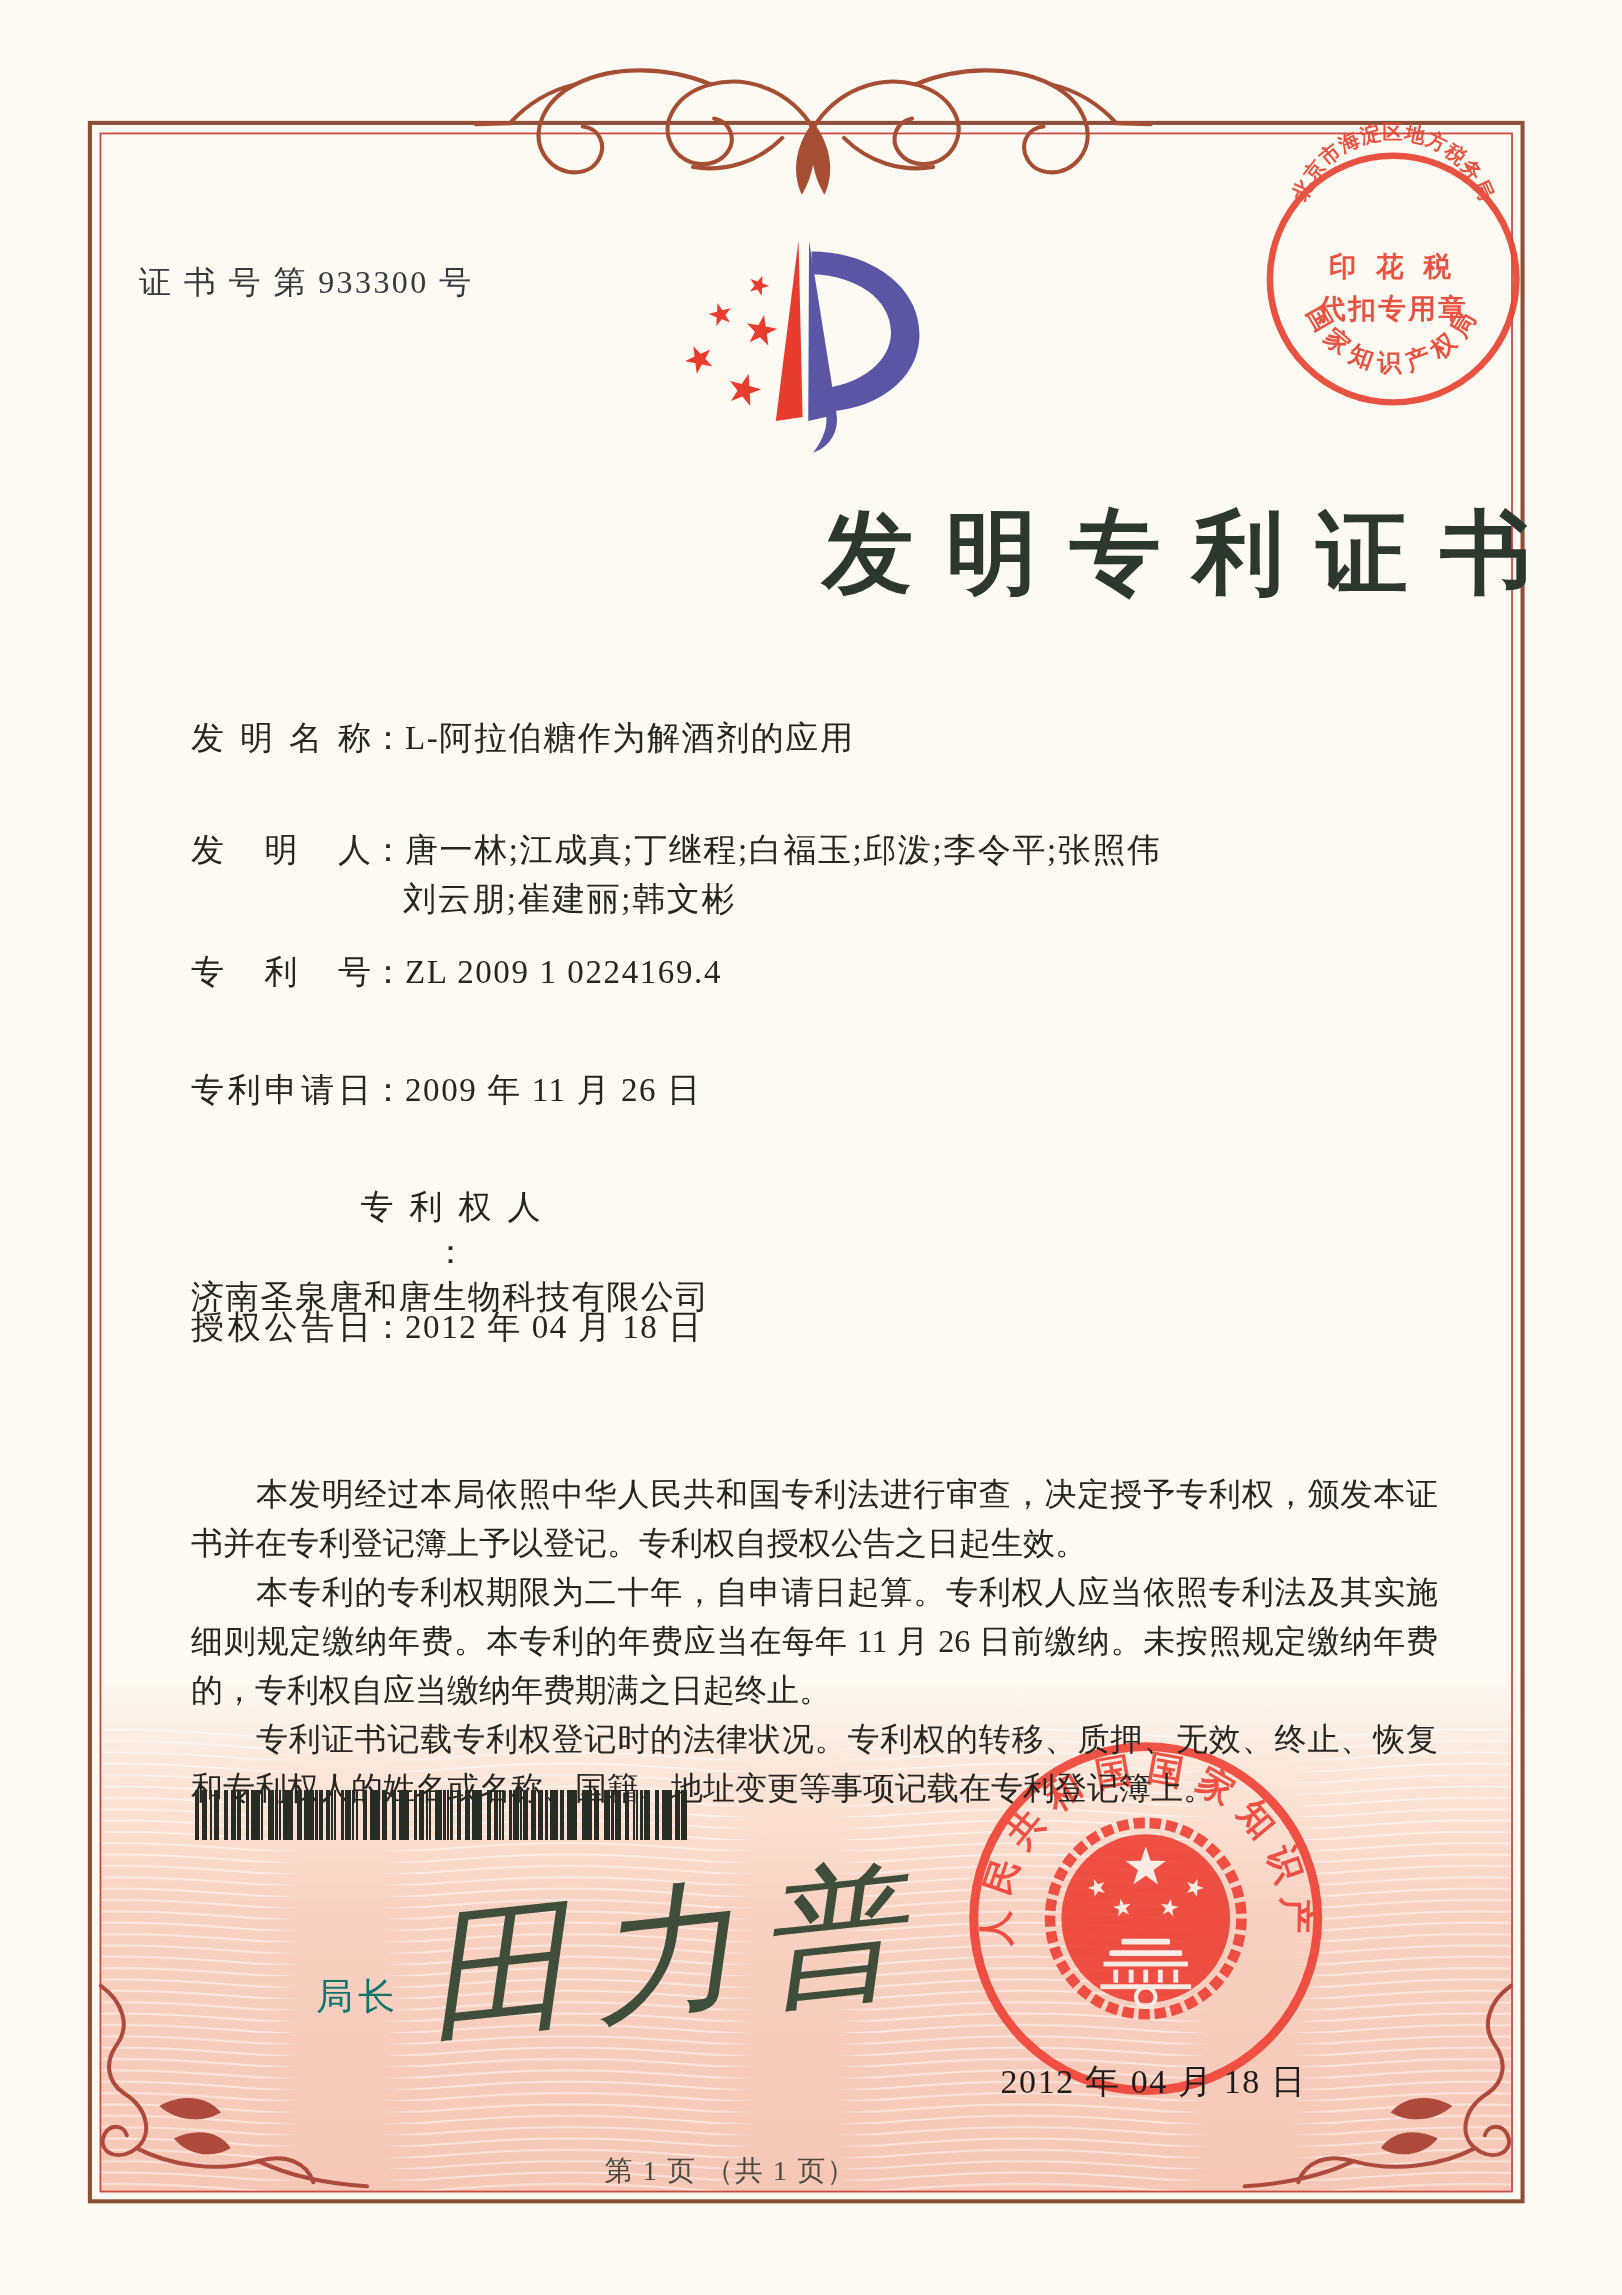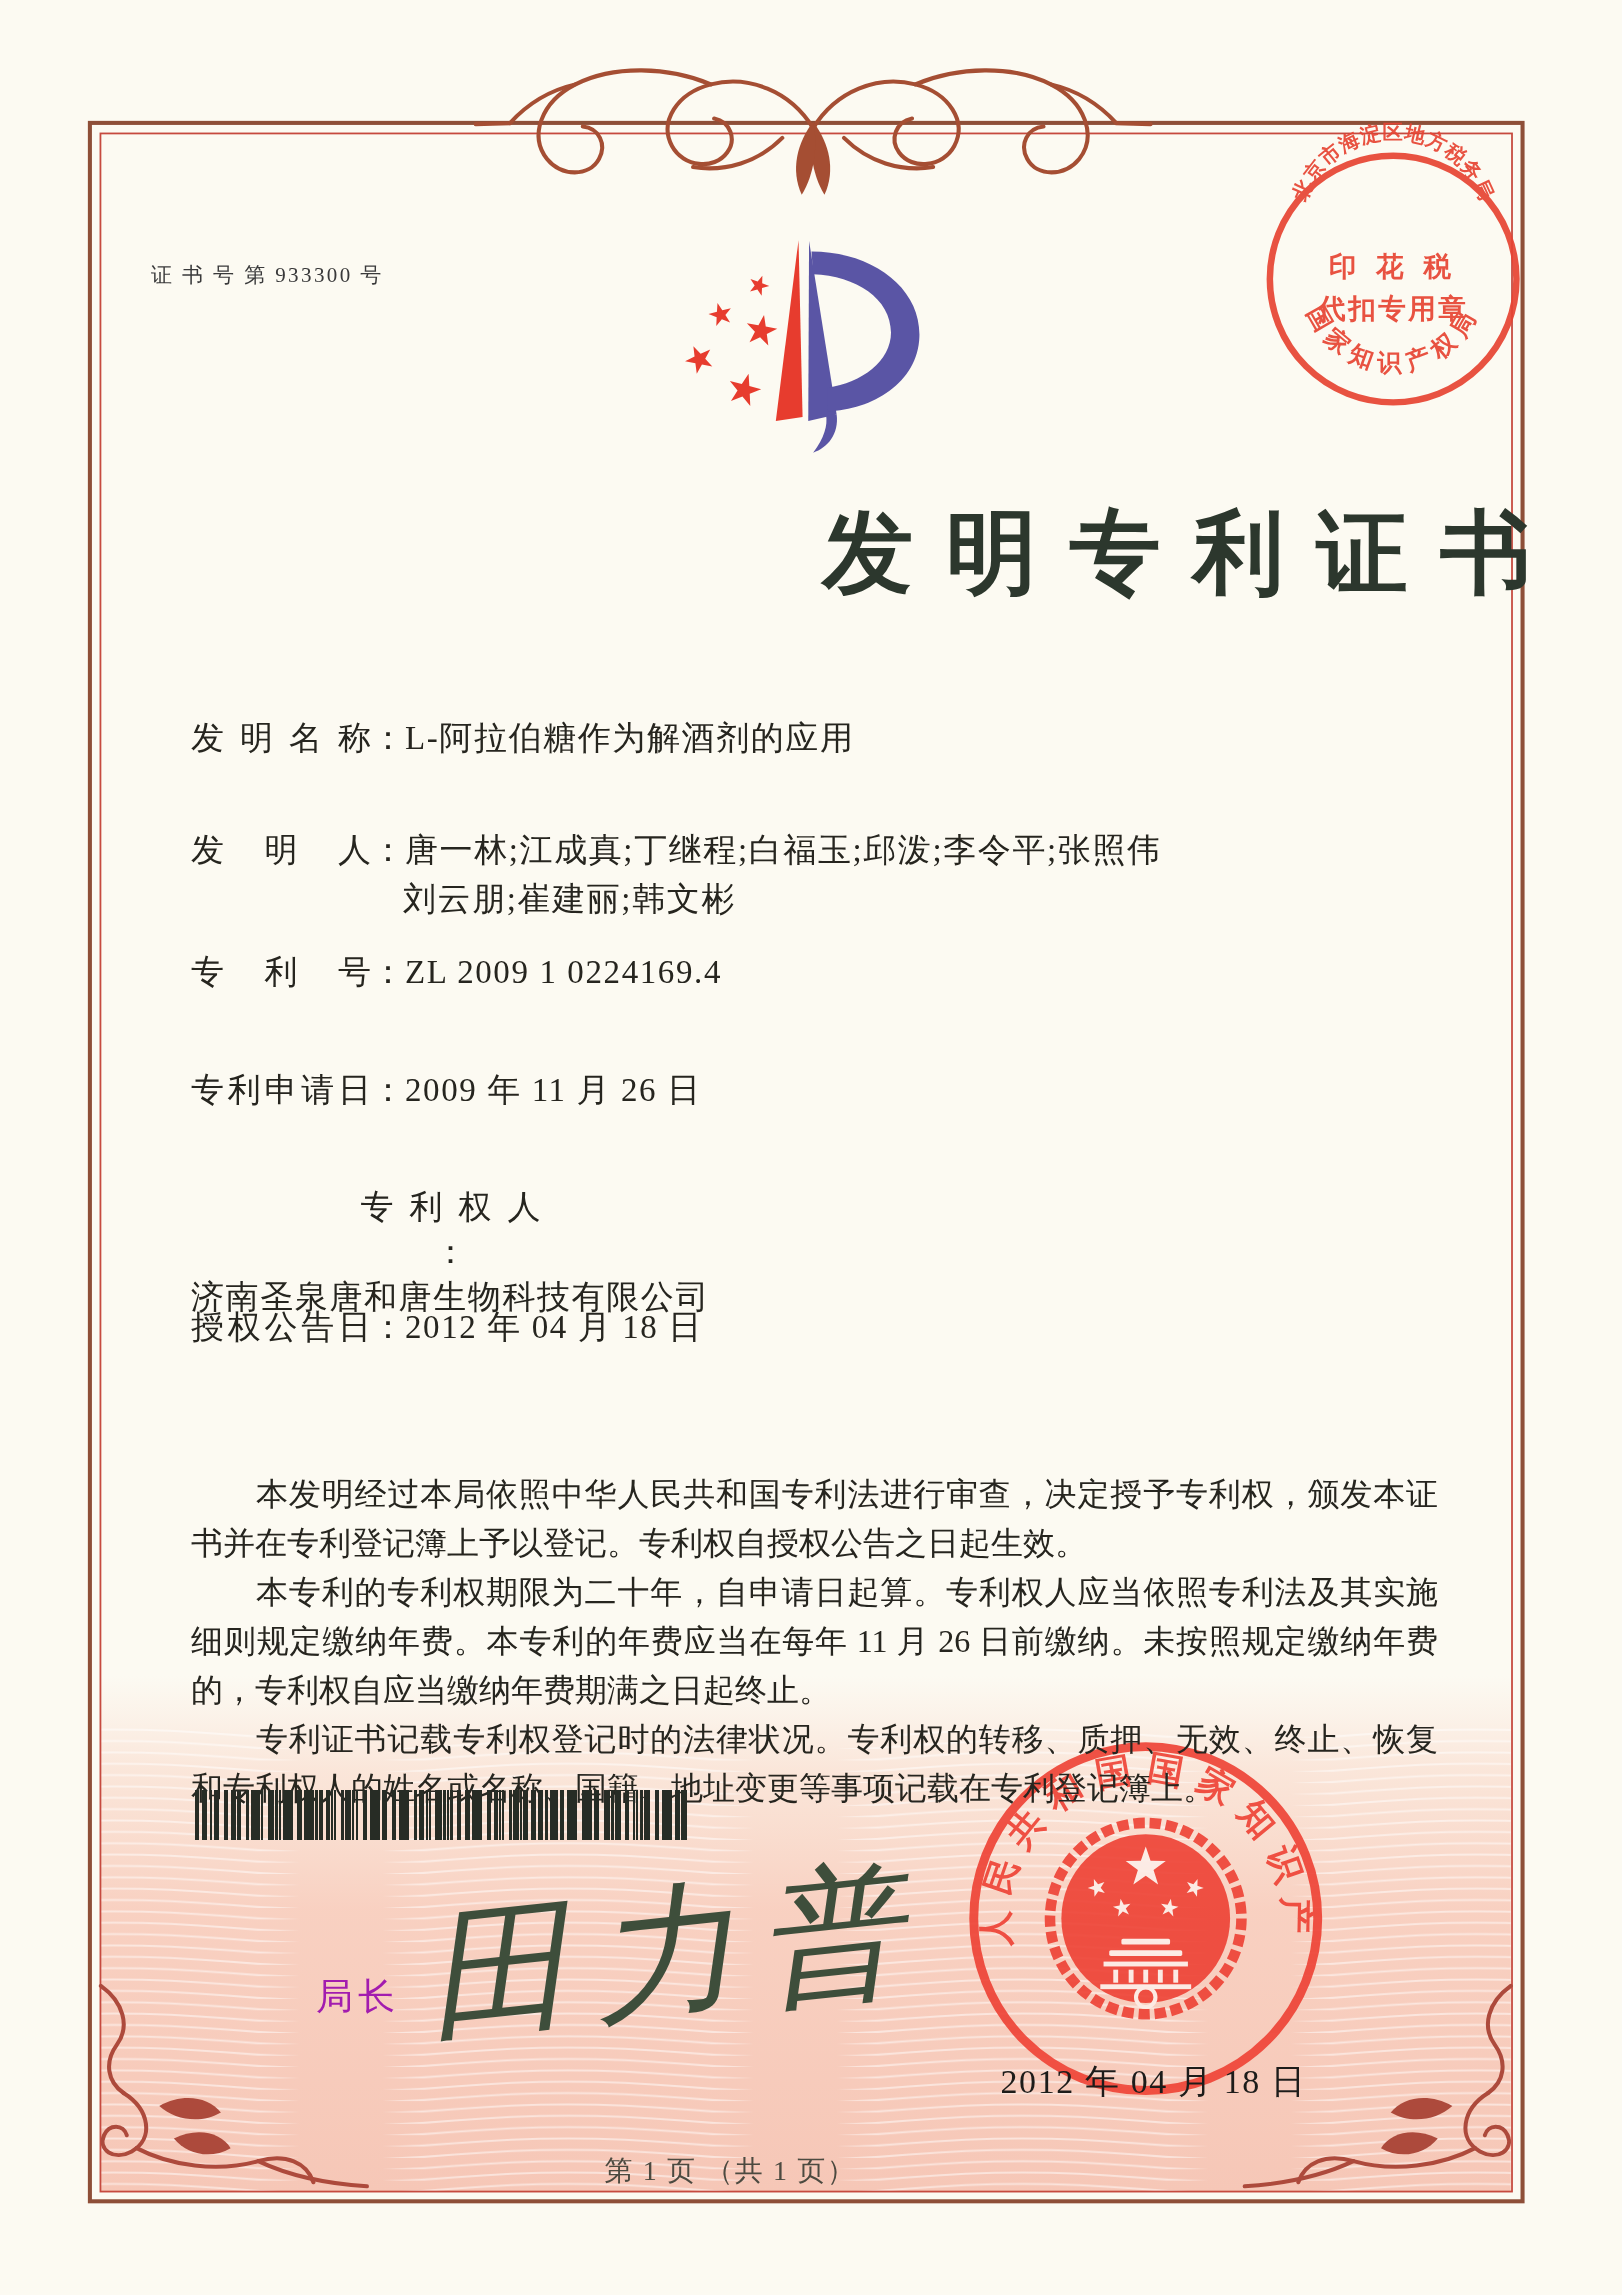--- a/index.html
+++ b/index.html
@@ -6,42 +6,42 @@
   .page{
     position:relative;
     width:1623px;height:2295px;
     background:#fcfaf2;
     font-family:"Liberation Serif","DejaVu Serif",serif;
     color:#23221d;
     overflow:hidden;
   }
   .art{position:absolute;left:0;top:0;}
   .abs{position:absolute;white-space:nowrap;}
-  .certno{left:151px;top:261px;font-size:21px;letter-spacing:2.4px;color:#39393a;}
+  .certno{left:139px;top:261px;font-size:32px;letter-spacing:2.4px;color:#39393a;}
   .title{left:75px;top:492px;width:1461px;text-align:right;font-size:91px;
          letter-spacing:4.9px;font-weight:600;color:#2c372d;}
   .frow{left:191px;font-size:33px;display:flex;align-items:center;color:#26251f;}
   .flabel{display:inline-block;width:180px;text-align:justify;text-align-last:justify;text-justify:inter-character;}
   .fcolon{display:inline-block;width:34px;text-align:center;}
   .fvalue{display:inline-block;letter-spacing:1.6px;}
   .cont{left:403px;font-size:33px;letter-spacing:1.6px;color:#26251f;}
   .bodytext{
     position:absolute;left:191px;top:1436px;width:1247px;
     font-size:32px;line-height:49px;text-align:justify;color:#26251f;margin-top:34px;
   }
   .bodytext p{margin:0;text-indent:65px;}
   .barcode{
     position:absolute;left:195px;top:1790px;width:492px;height:50px;
     background:
       repeating-linear-gradient(90deg,#272c25 0 2.4px,transparent 2.4px 7.3px),
       repeating-linear-gradient(90deg,#272c25 0 1.6px,transparent 1.6px 10.5px),
       repeating-linear-gradient(90deg,#272c25 0 4px,transparent 4px 18.7px),
       repeating-linear-gradient(90deg,#272c25 0 3.2px,transparent 3.2px 30px);
   }
-  .juzhang{left:316px;top:1972px;font-size:37px;letter-spacing:4.9px;color:#a21caf;}
+  .juzhang{left:316px;top:1972px;font-size:37px;letter-spacing:4.9px;color:#0f766e;}
   .sealdate{left:983px;top:2059px;width:341px;text-align:center;font-size:34px;
             letter-spacing:1.6px;color:#1d1c1a;}
   .footer{left:568px;top:2152px;width:325px;text-align:center;font-size:28px;
           letter-spacing:1.6px;color:#4c4a40;}
 </style>
 </head>
 <body>
 
 <div class="page">
 

